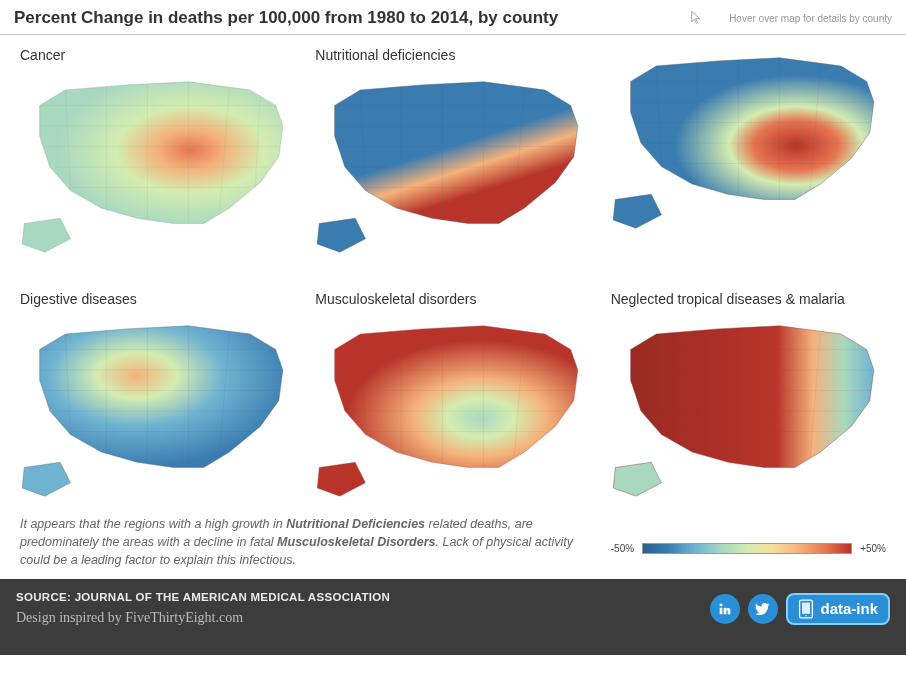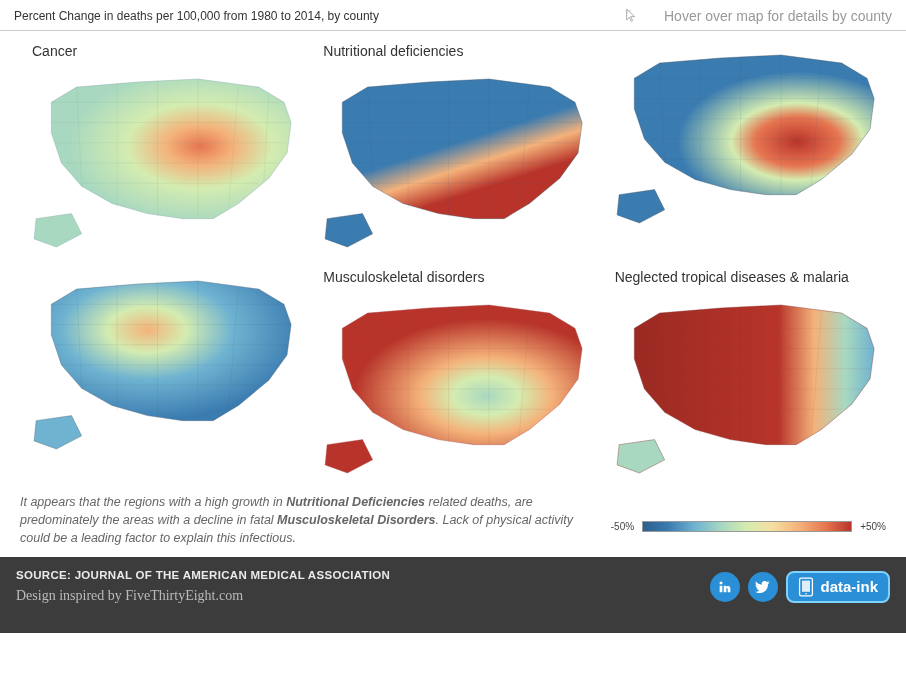--- a/index.html
+++ b/index.html
@@ -12,32 +12,32 @@
     color: #333;
   }
   .container { width: 906px; padding: 0; }
   .header-row {
     display: flex;
     justify-content: space-between;
     align-items: center;
     padding: 8px 14px 6px 14px;
     border-bottom: 1px solid #ccc;
   }
-  .title { font-size: 12px; font-weight: 400; color: #333; }
+  .title { font-size: 17px; font-weight: 700; color: #333; }
   .hover-hint {
-    display: flex; align-items: flex-start; gap: 24px;
-    font-size: 14px; color: #999;
+    display: flex; align-items: center; gap: 24px;
+    font-size: 10px; color: #999;
   }
   .hover-hint svg { width: 16px; height: 16px; }
   .grid {
     display: grid;
     grid-template-columns: 1fr 1fr 1fr;
     grid-template-rows: 1fr 1fr;
-    gap: 6px 8px;
-    padding: 10px 14px 4px 26px;
+    gap: 24px 8px;
+    padding: 10px 14px 4px 14px;
   }
   .panel { display: flex; flex-direction: column; }
   .panel-title { font-size: 14px; font-weight: 400; color: #333; margin: 2px 0 6px 6px; }
   .map-wrap { position: relative; height: 196px; }
   .us-shape { width: 100%; height: 100%; }
   .legend-row {
     display: flex;
     justify-content: flex-end;
     padding: 6px 20px 4px 14px;
     align-items: center;
@@ -172,20 +172,21 @@
           <path d="M25 35 L50 20 L110 15 L170 12 L230 20 L255 35 L262 55 L258 85 L240 110 L210 135 L185 150 L155 150 L120 145 L85 135 L55 118 L35 95 L25 65 Z" fill="url(#g2)" stroke="#456" stroke-width="0.4"></path>
           <path d="M10 150 L45 145 L55 165 L30 178 L8 170 Z" fill="#3a7bb0" stroke="#456" stroke-width="0.4"></path>
           <g stroke="#2b5f8e" stroke-width="0.25" opacity="0.4">
             <path d="M25 35 L255 35 M25 55 L260 55 M30 75 L258 75 M40 95 L250 95 M55 115 L230 115 M50 20 L55 118 M90 15 L90 140 M130 13 L130 148 M170 12 L170 150 M210 18 L200 140"></path>
           </g>
         </svg>
       </div>
     </div>
 
     <div class="panel">
+      <div class="panel-title">Digestive diseases</div>
       <div class="map-wrap">
         <svg class="us-shape" viewBox="0 0 280 190">
           <defs>
             <radialGradient id="g3" cx="40%" cy="35%" r="65%">
               <stop offset="0%" stop-color="#f4b27a"></stop>
                 <stop offset="25%" stop-color="#d4ecb0"></stop>
               <stop offset="55%" stop-color="#6fb3d1"></stop>
                 <stop offset="100%" stop-color="#3a7bb0"></stop>
             </radialGradient>
           </defs>

